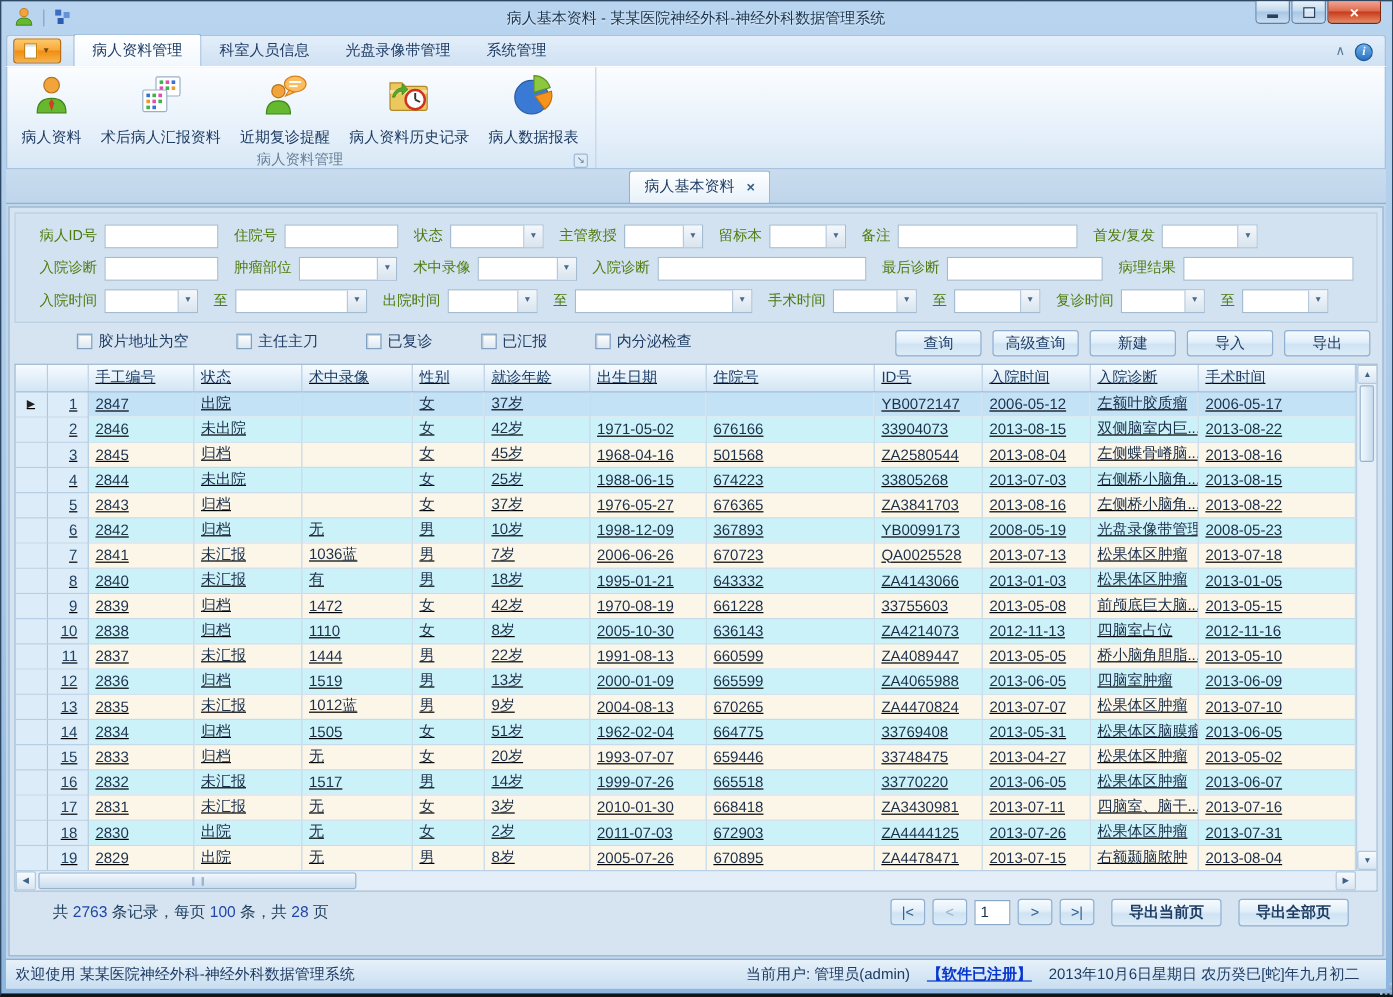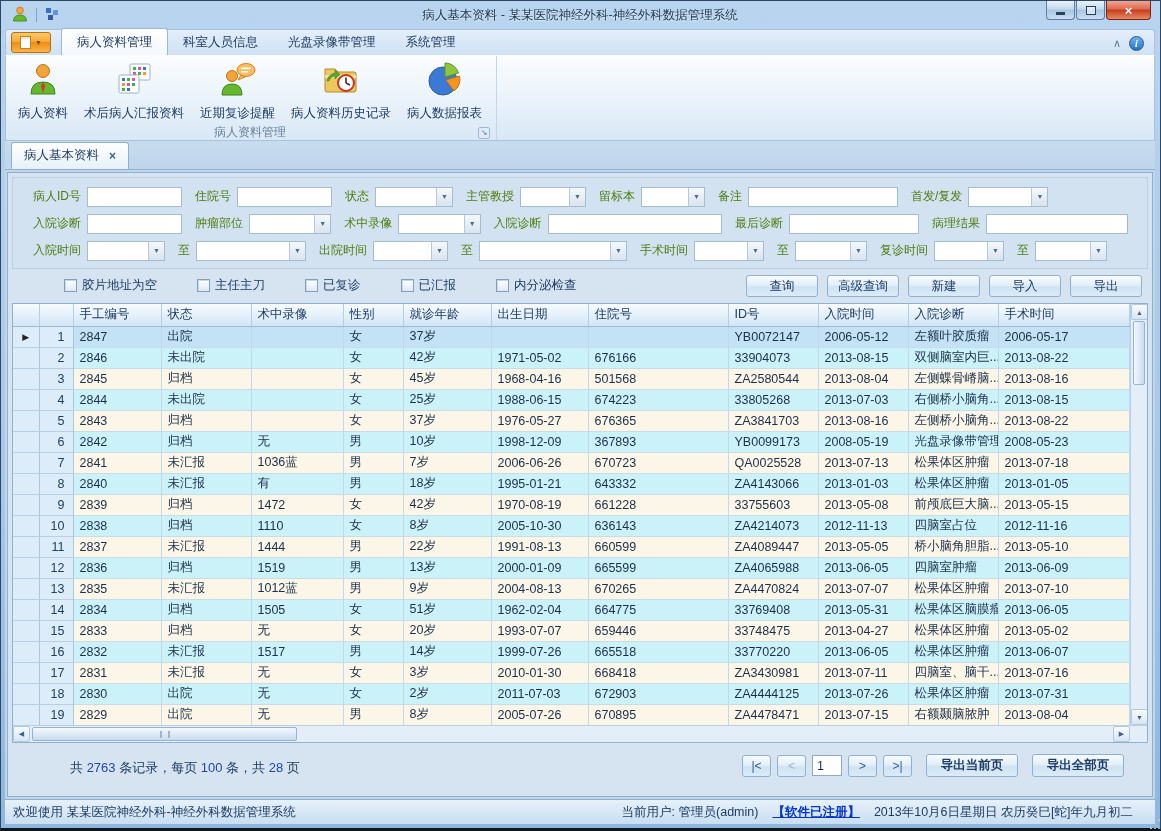--- a/index.html
+++ b/index.html
@@ -58,21 +58,21 @@
     border-radius:3px; cursor:pointer; }
   .rib-btn .rib-label{ font-size:12.5px; color:#1e3c64; margin-top:2px; white-space:nowrap; }
   .group-caption{ display:flex; align-items:center; justify-content:center; height:17px;
     font-size:12px; color:#68809a; position:relative; }
   .launcher{ position:absolute; right:0; bottom:2px; width:12px; height:12px; border:1px solid #9fb9d2;
     border-radius:2px; color:#5a7a9a; font-size:8px; line-height:10px; text-align:center;
     background:#dcebf7; cursor:pointer; }
 
   
   .tabstrip{ height:29px; background:linear-gradient(180deg,#c9dcEF,#bfd5ea); display:flex;
-    align-items:flex-end; padding-left:6px; border-bottom:1px solid #8fb0cf; }
+    align-items:flex-end; padding-left:6px; border-bottom:1px solid #8fb0cf;justify-content:center; }
   .doc-tab{ display:flex; align-items:center; gap:10px; padding:4px 12px 5px 12px;
     background:linear-gradient(180deg,#ffffff,#e7f1fa); border:1px solid #8fb0cf; border-bottom:none;
     border-radius:3px 3px 0 0; font-size:12.5px; color:#1e3c64; cursor:pointer; }
   .doc-tab .tab-close{ color:#33618e; font-weight:bold; font-size:12px; cursor:pointer; }
 
   
   .client{ flex:1; background:#c2d6ea; display:flex; overflow:hidden; }
   .doc-panel{ flex:1; margin:2px; background:#d6e4f2; border:1px solid #8fb0cf; display:flex;
     flex-direction:column; overflow:hidden; }
 
@@ -94,21 +94,21 @@
   .chk-label{ font-size:12.5px; color:#1e3c64; }
   .toolbar-spacer{ flex:1; }
   .btn{ min-width:72px; height:22px; margin-left:9px; border:1px solid #8fb0d0; border-radius:3px;
     background:linear-gradient(180deg,#f6fbff 0%,#e2eff9 45%,#cfe3f3 55%,#dcebf7 100%);
     font-size:12.5px; color:#1e3c64; cursor:pointer; font-family:inherit; }
 
   
   .grid-wrap{ margin:2px 4px 0 4px; height:440px; border:1px solid #8fb0cf; background:#fff;
     display:flex; flex-direction:column; overflow:hidden; }
   .grid-body{ flex:1; display:flex; overflow:hidden; }
-  .grid-table-area{ flex:1; overflow:hidden; }
+  .grid-table-area{ flex:1; overflow:hidden;text-decoration:underline; }
   table{ width:100%; border-collapse:collapse; table-layout:fixed; }
   th{ height:22px; background:linear-gradient(180deg,#f7fbff 0%,#e4f0fa 50%,#d2e5f5 100%);
     border-right:1px solid #b6cde2; border-bottom:1px solid #9cbbd6; font-size:12.5px; font-weight:normal;
     color:#1a3c64; text-align:left; padding:0 6px; cursor:pointer; white-space:nowrap; overflow:hidden; }
   td{ height:21px; font-size:12.5px; color:#1b2f4b; padding:0 6px; border-right:1px solid #c2d8e8;
     border-bottom:1px solid #c9dbe9; white-space:nowrap; overflow:hidden; }
   td.ind,td.rownum{ background:#dcecf9; border-right:1px solid #aac6de; border-bottom:1px solid #b6cfe4; }
   td.ind{ text-align:center; font-size:9px; color:#222; padding:0; }
   td.rownum{ text-align:right; padding-right:8px; color:#20415f; }
   tr.even td.cell{ background:#ccf2f9; }
@@ -127,21 +127,21 @@
     background:linear-gradient(90deg,#f2f8fd,#c9dcee); cursor:pointer; }
   .h-track{ flex:1; position:relative; }
   .h-thumb{ position:absolute; left:2px; top:1px; bottom:1px; width:265px; border:1px solid #94b4d2;
     border-radius:2px; background:linear-gradient(180deg,#f2f8fd,#c9dcee); cursor:pointer;
     display:flex; align-items:center; justify-content:center; }
   .h-grip{ width:10px; height:7px; border-left:1px solid #9cb6cf; border-right:1px solid #9cb6cf;
     box-shadow:inset 3px 0 0 -2px #9cb6cf, inset -3px 0 0 -2px #9cb6cf; }
   .sb-corner{ width:17px; flex:0 0 auto; background:#e4eef8; }
 
   
-  .footer-row{ display:flex; align-items:flex-end; height:34px; padding:0 28px 0 36px;margin-left:26px; }
+  .footer-row{ display:flex; align-items:center; height:34px; padding:0 28px 0 36px; }
   .summary{ font-size:13px; color:#20415f; }
   .summary .sum-num{ color:#1f48a8; }
   .pager{ margin-left:auto; display:flex; align-items:center; gap:6px; }
   .pg-btn{ width:29px; height:22px; border:1px solid #8fb0d0; border-radius:3px; font-size:12px;
     color:#2f5d8f; background:linear-gradient(180deg,#f6fbff 0%,#e2eff9 45%,#cfe3f3 55%,#dcebf7 100%);
     cursor:pointer; font-family:inherit; }
   .pg-btn.disabled{ color:#9ab2c8; }
   .pg-input{ width:30px; height:21px; border:1px solid #8aa8c8; text-align:left; padding-left:4px;
     font-size:12.5px; color:#1b2f4b; }
   .pg-export{ min-width:92px; height:23px; margin-left:8px; border:1px solid #8fb0d0; border-radius:3px;

